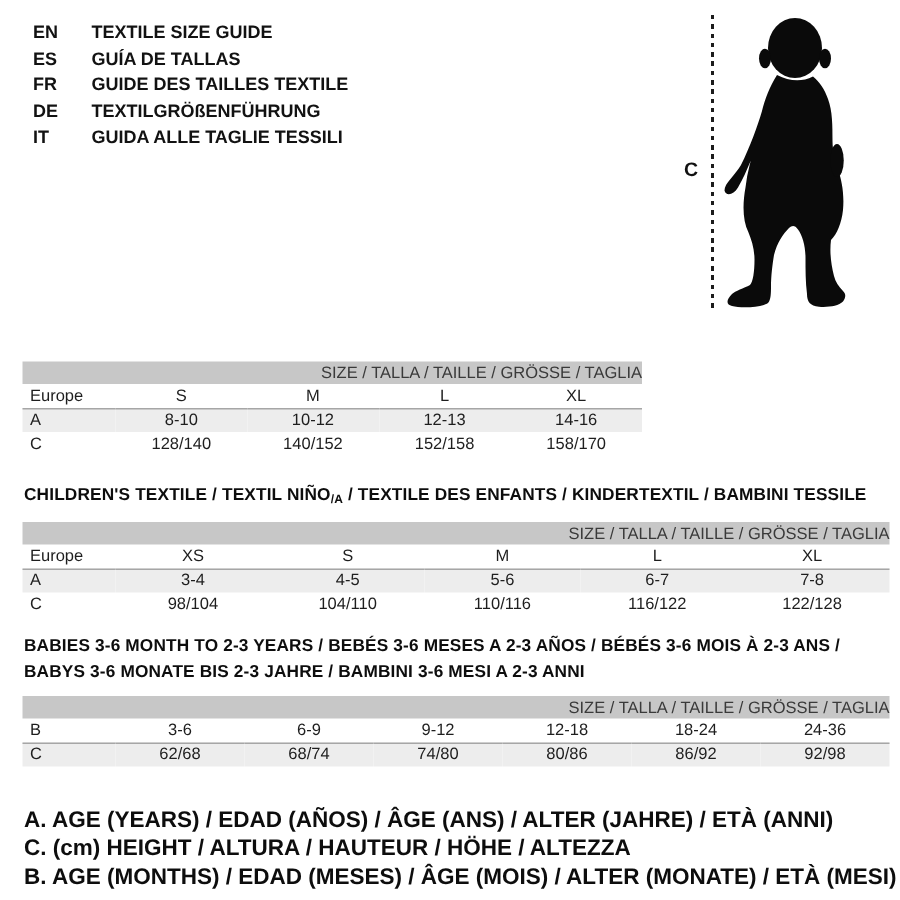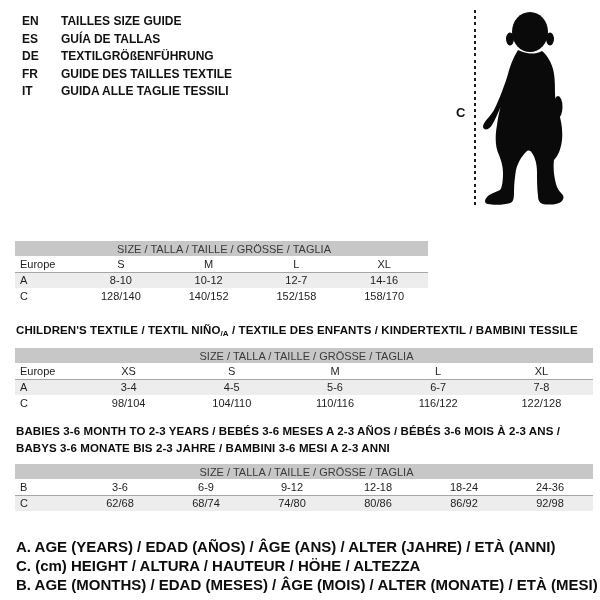--- a/index.html
+++ b/index.html
@@ -26,49 +26,49 @@
   .title-3 { top:423px; line-height:17px; white-space:normal; width:565px; }
   .t-sub { font-size:8px; vertical-align:-2px; font-weight:bold; }
 
   
   table { position:absolute; left:15px; border-collapse:collapse; table-layout:fixed; }
   .tbl-1 { top:241px; width:413px; }
   .tbl-2 { top:348px; width:578px; }
   .tbl-3 { top:464px; width:578px; }
   td { height:16px; padding:0; font-size:11px; text-align:center; color:#1e1e1e; vertical-align:middle; }
   td.rowlabel { text-align:left; padding-left:5px;margin-left:12px; }
-  tr.size-bar td { background:#c7c7c7; text-align:center; padding-left:5px; color:#3a3a3a; height:15px; font-size:11px; }
+  tr.size-bar td { background:#c7c7c7; text-align:right; padding-left:5px; color:#3a3a3a; height:15px; font-size:11px; }
   tr.first-row td { border-bottom:1px solid #a6a6a6; }
   tr.shade td { background:#ededed; }
 
   
   .legend { position:absolute; left:16px; top:537px; }
   .legend-line { font-weight:bold; font-size:15px; line-height:19.2px; color:#0d0d0d; white-space:nowrap; }
 </style>
 </head>
 <body>
 
 <div class="canvas">
 
   <div class="lang-block">
     <div class="lang-row">
       <span class="lang-code">EN</span>
-      <span class="lang-label">TAILLES SIZE GUIDE</span>
+      <span class="lang-label">TEXTILE SIZE GUIDE</span>
     </div>
     <div class="lang-row">
       <span class="lang-code">ES</span>
       <span class="lang-label">GUÍA DE TALLAS</span>
     </div>
     <div class="lang-row">
+      <span class="lang-code">FR</span>
+      <span class="lang-label">GUIDE DES TAILLES TEXTILE</span>
+    </div>
+    <div class="lang-row">
       <span class="lang-code">DE</span>
       <span class="lang-label">TEXTILGRÖßENFÜHRUNG</span>
-    </div>
-    <div class="lang-row">
-      <span class="lang-code">FR</span>
-      <span class="lang-label">GUIDE DES TAILLES TEXTILE</span>
     </div>
     <div class="lang-row">
       <span class="lang-code">IT</span>
       <span class="lang-label">GUIDA ALLE TAGLIE TESSILI</span>
     </div>
   </div>
 
   <div class="figure">
     <div class="measure-line"></div>
     <div class="measure-label">C</div>
@@ -129,21 +129,21 @@
         <td class="rowlabel">Europe</td>
         <td>S</td>
         <td>M</td>
         <td>L</td>
         <td>XL</td>
       </tr>
       <tr class="shade">
         <td class="rowlabel">A</td>
         <td>8-10</td>
         <td>10-12</td>
-        <td>12-7</td>
+        <td>12-13</td>
         <td>14-16</td>
       </tr>
       <tr>
         <td class="rowlabel">C</td>
         <td>128/140</td>
         <td>140/152</td>
         <td>152/158</td>
         <td>158/170</td>
       </tr>
     </tbody>

